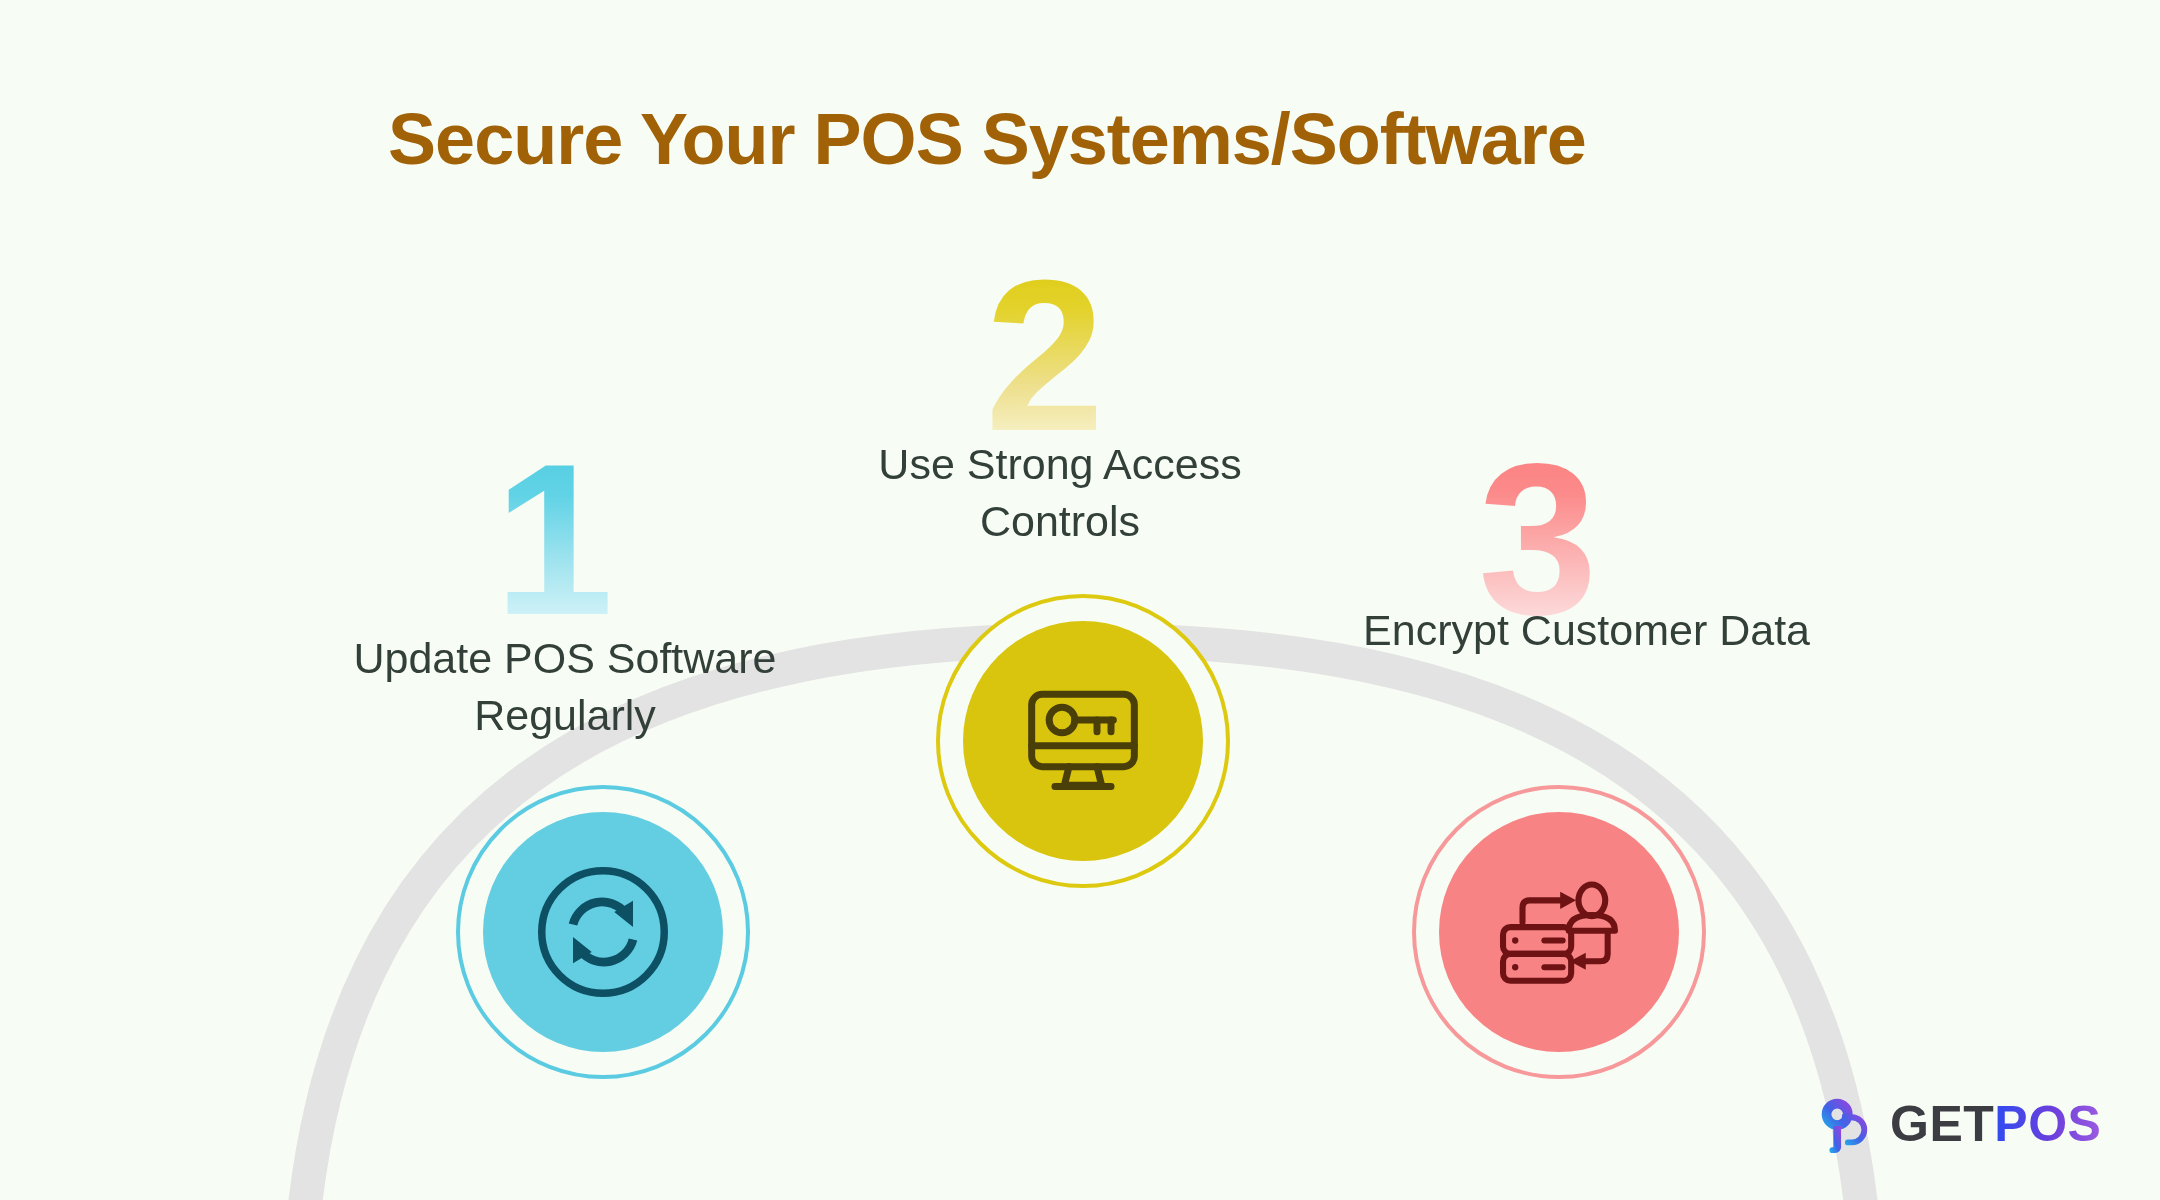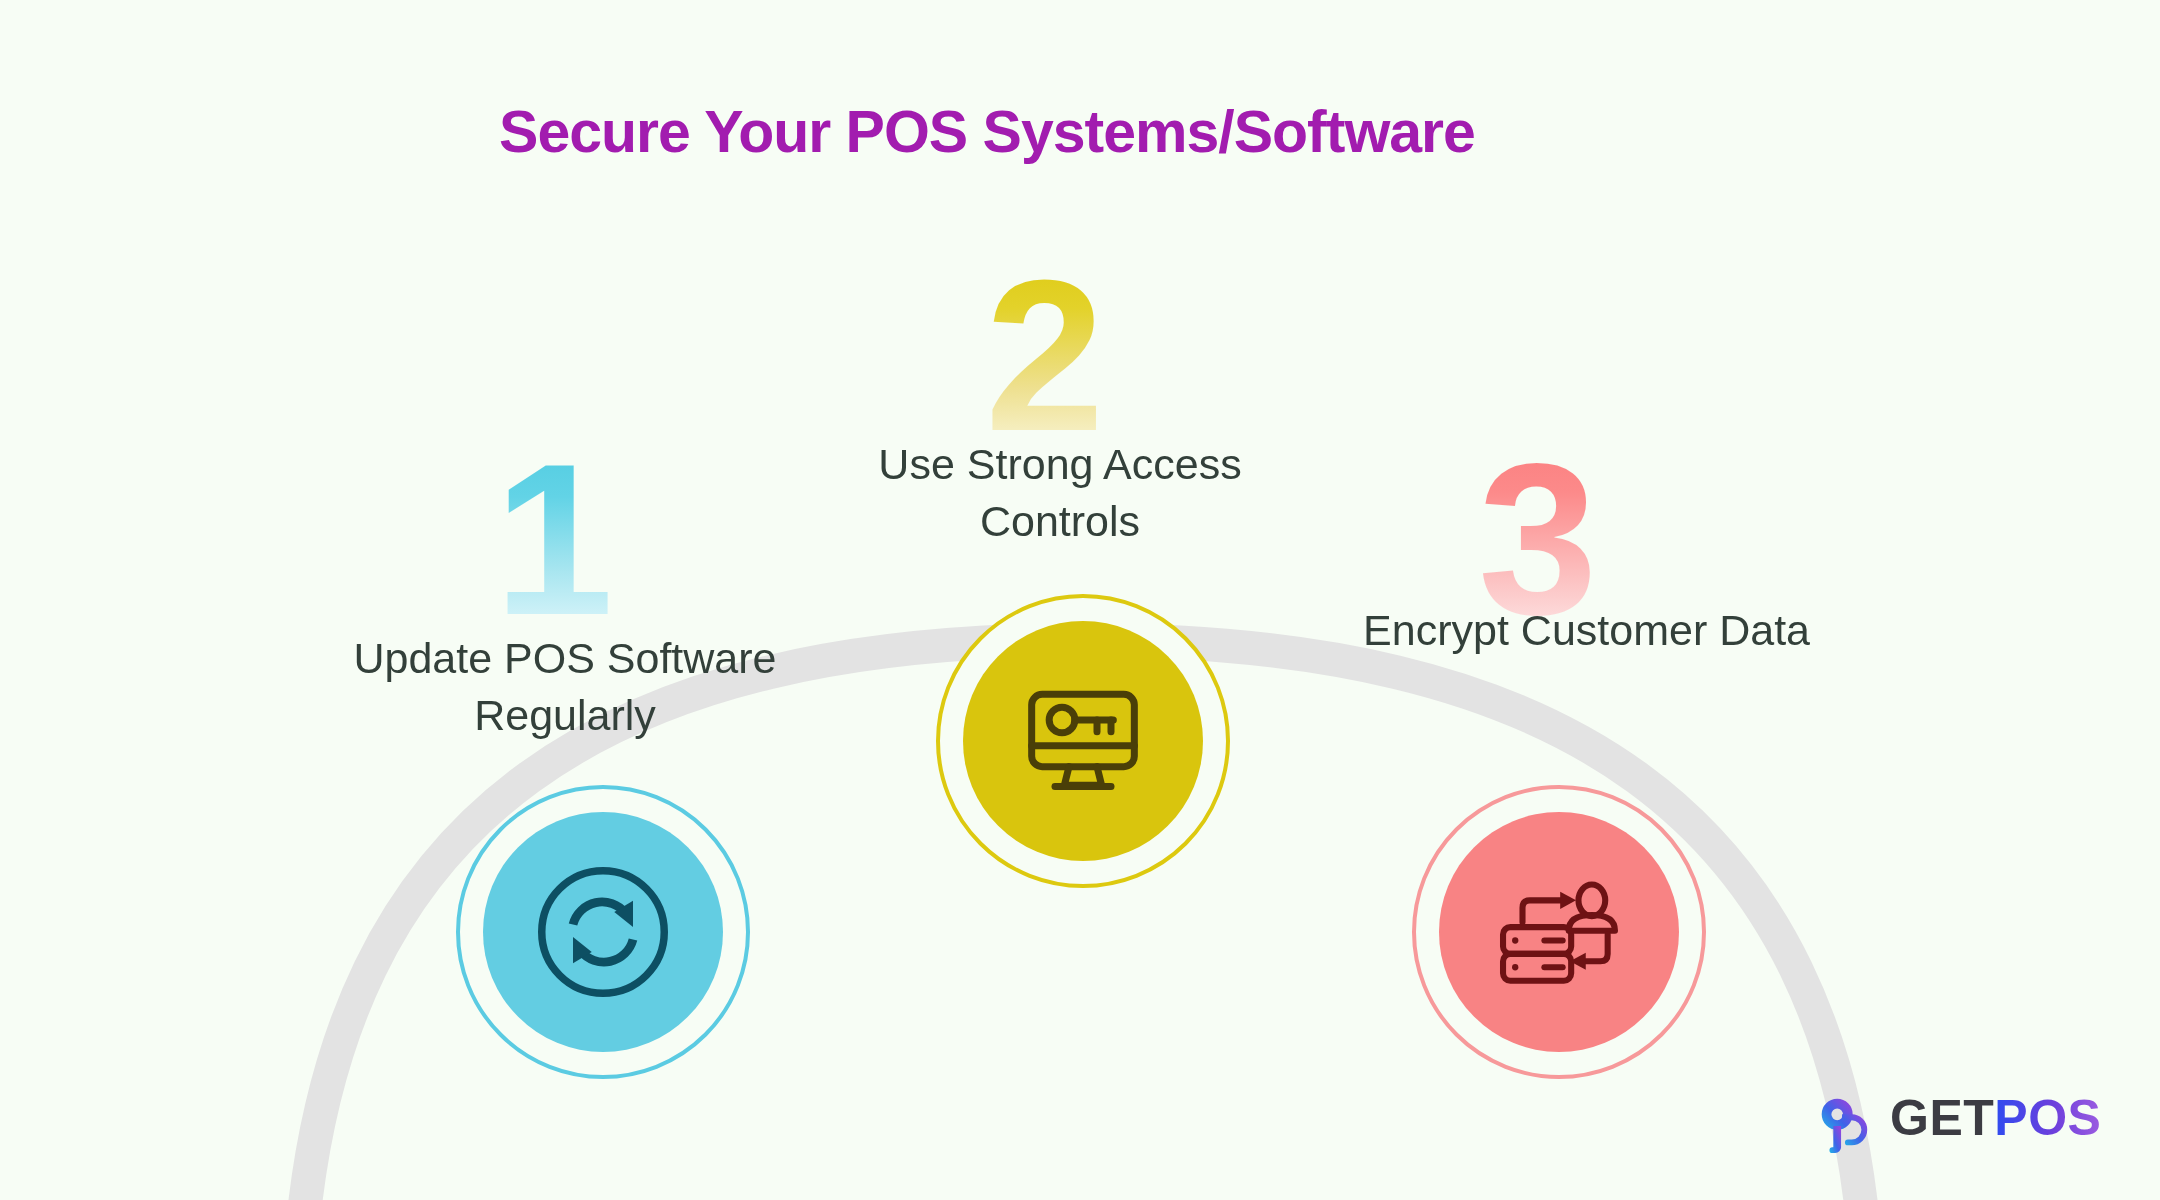--- a/index.html
+++ b/index.html
@@ -24,24 +24,24 @@
   }
 
   
   .title {
     position: absolute;
     left: 0;
     top: 100px;
     width: 1974px;
     text-align: center;
     font-family: "Liberation Sans", sans-serif;
-    font-size: 59px;
+    font-size: 72px;
     font-weight: bold;
     letter-spacing: -1.0px;
-    color: #a21caf;
+    color: #a16207;
     line-height: 1.1;
     white-space: nowrap;
   }
 
   
   .arc-layer {
     position: absolute;
     left: 0; top: 0;
     width: 2160px; height: 1200px;
     z-index: 1;
@@ -130,21 +130,21 @@
   .node-3 .ring-fill    { background: #f88384; }
 
   .icon-svg { display: block; }
 
   
   .logo {
     position: absolute;
     left: 1812px;
     top: 1093px;
     display: flex;
-    align-items: flex-start;
+    align-items: center;
     gap: 16px;
     z-index: 6;
   }
   .logo-mark { width: 62px; height: 62px; display:block; }
   .logo-text {
     font-family: "Liberation Sans", sans-serif;
     font-size: 50px;
     font-weight: bold;
     letter-spacing: 0.5px;
     line-height: 1;

